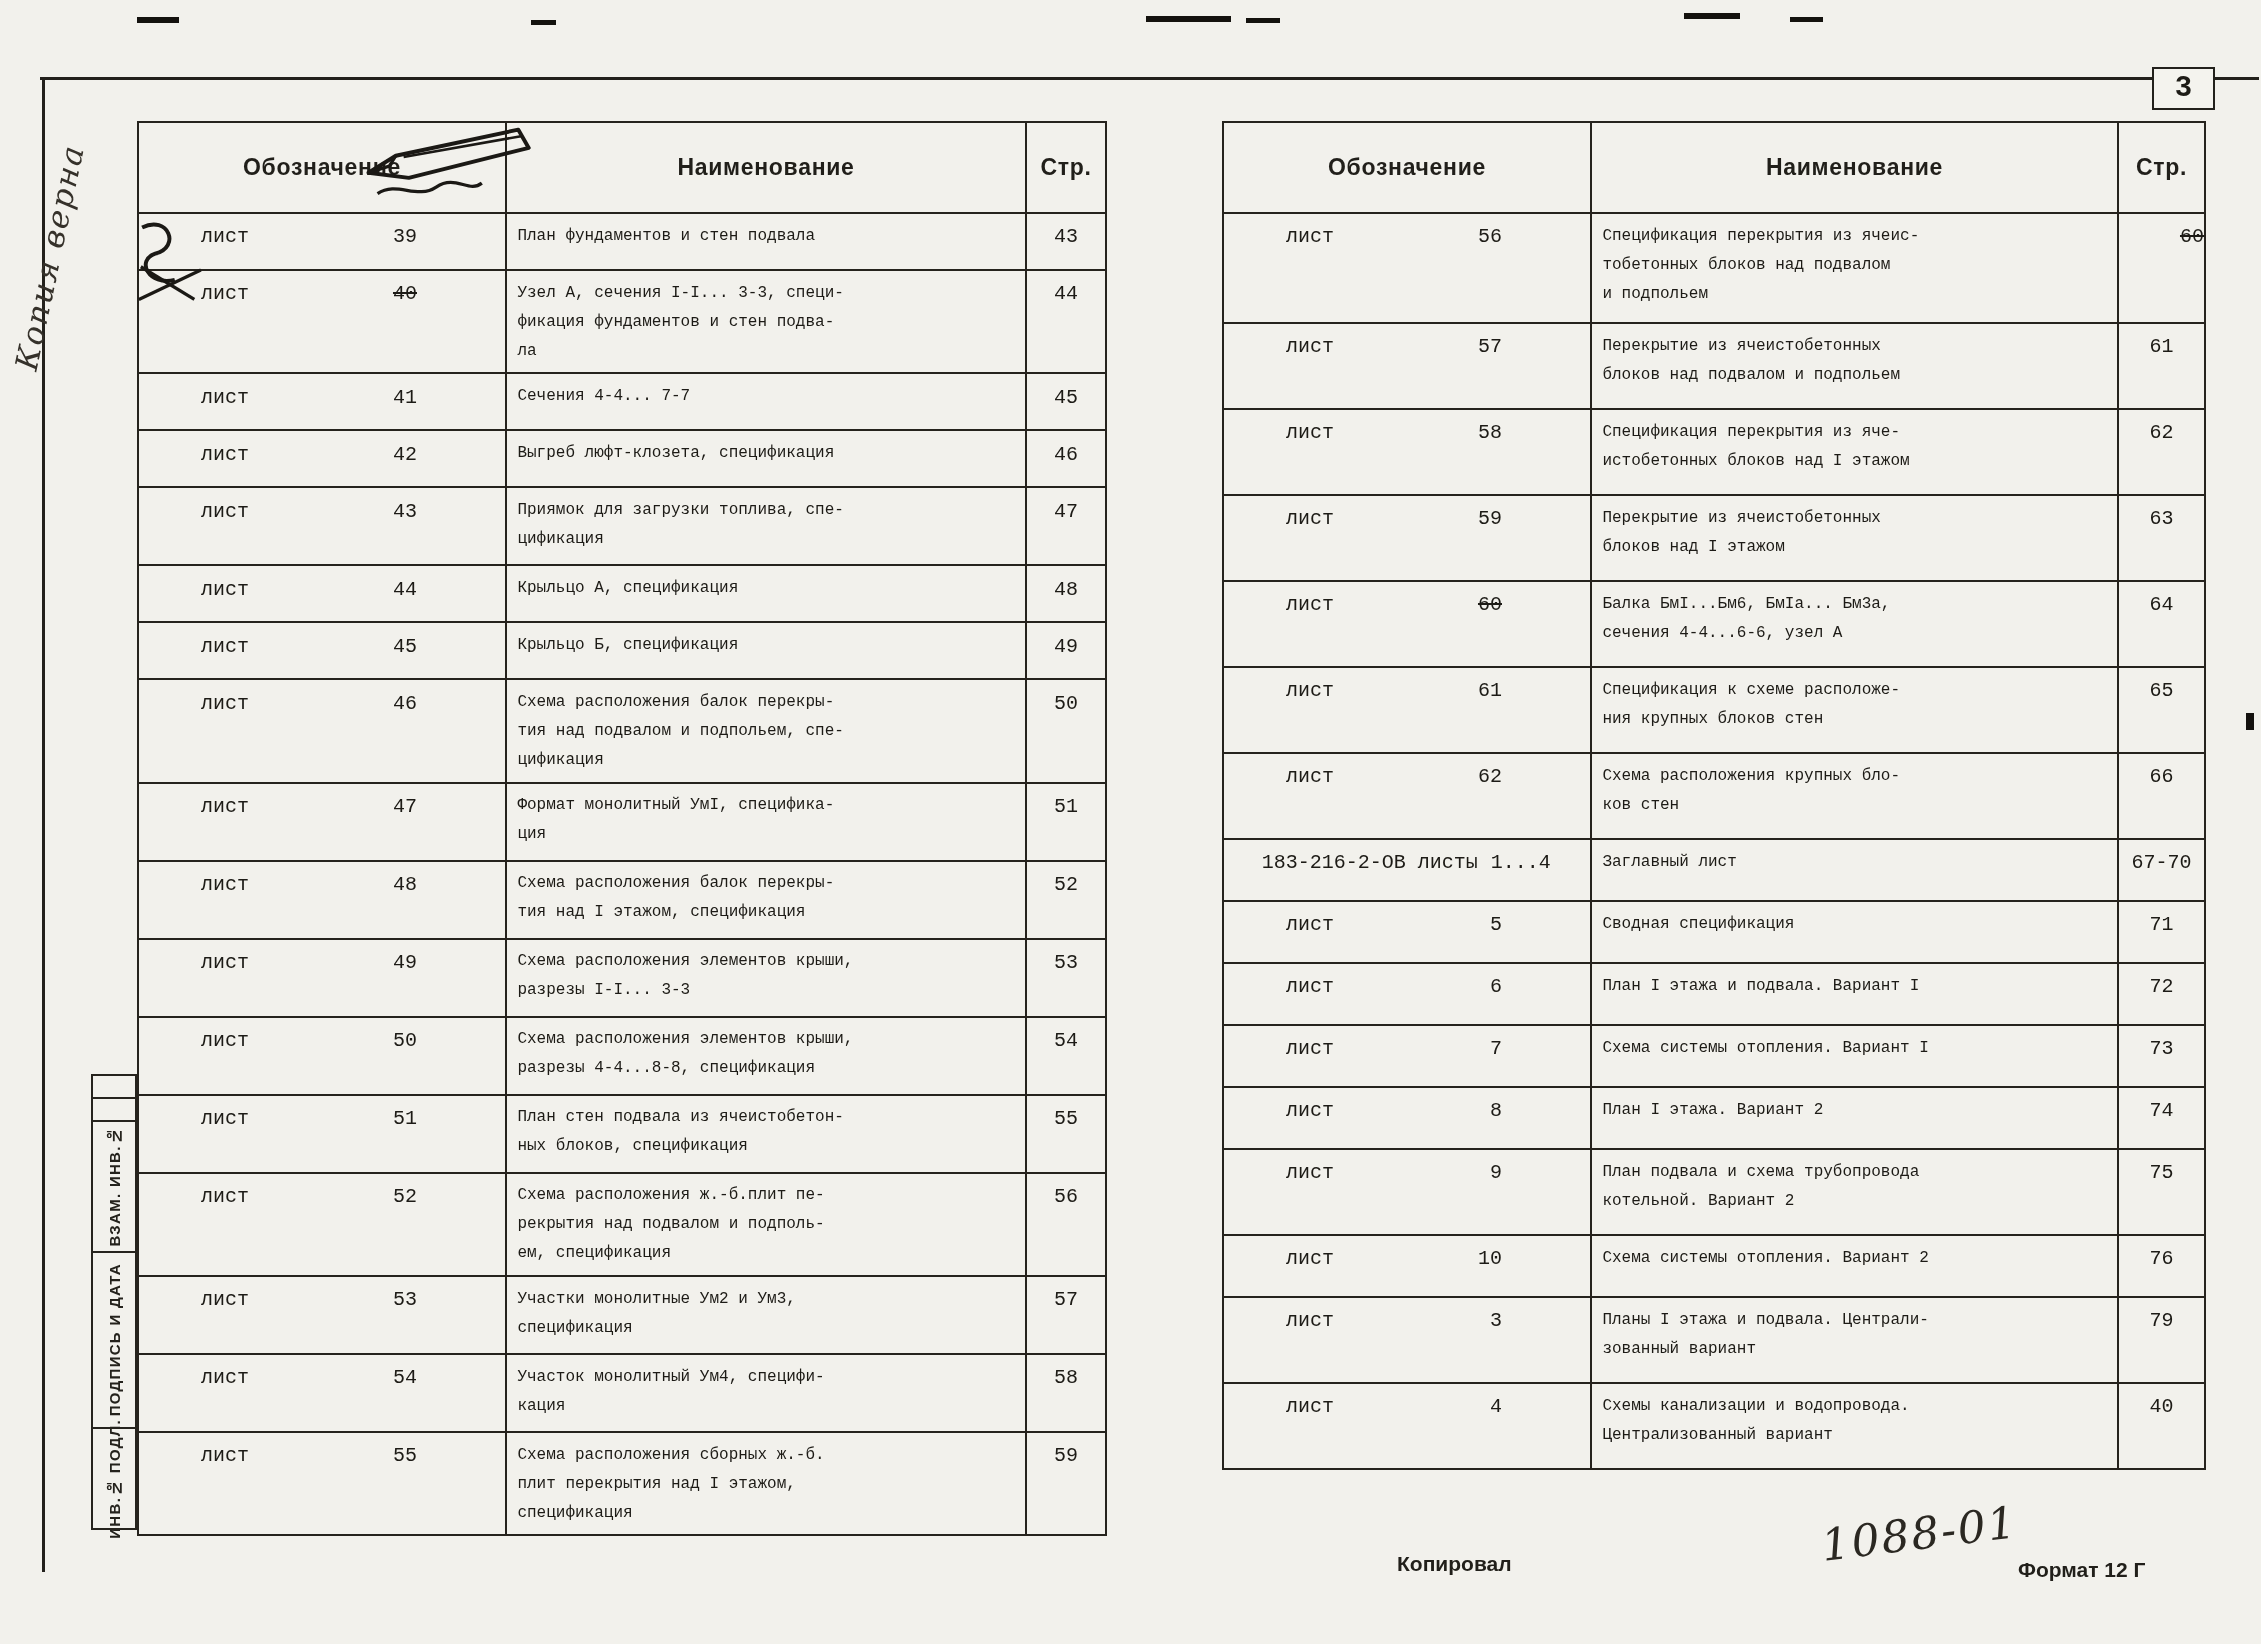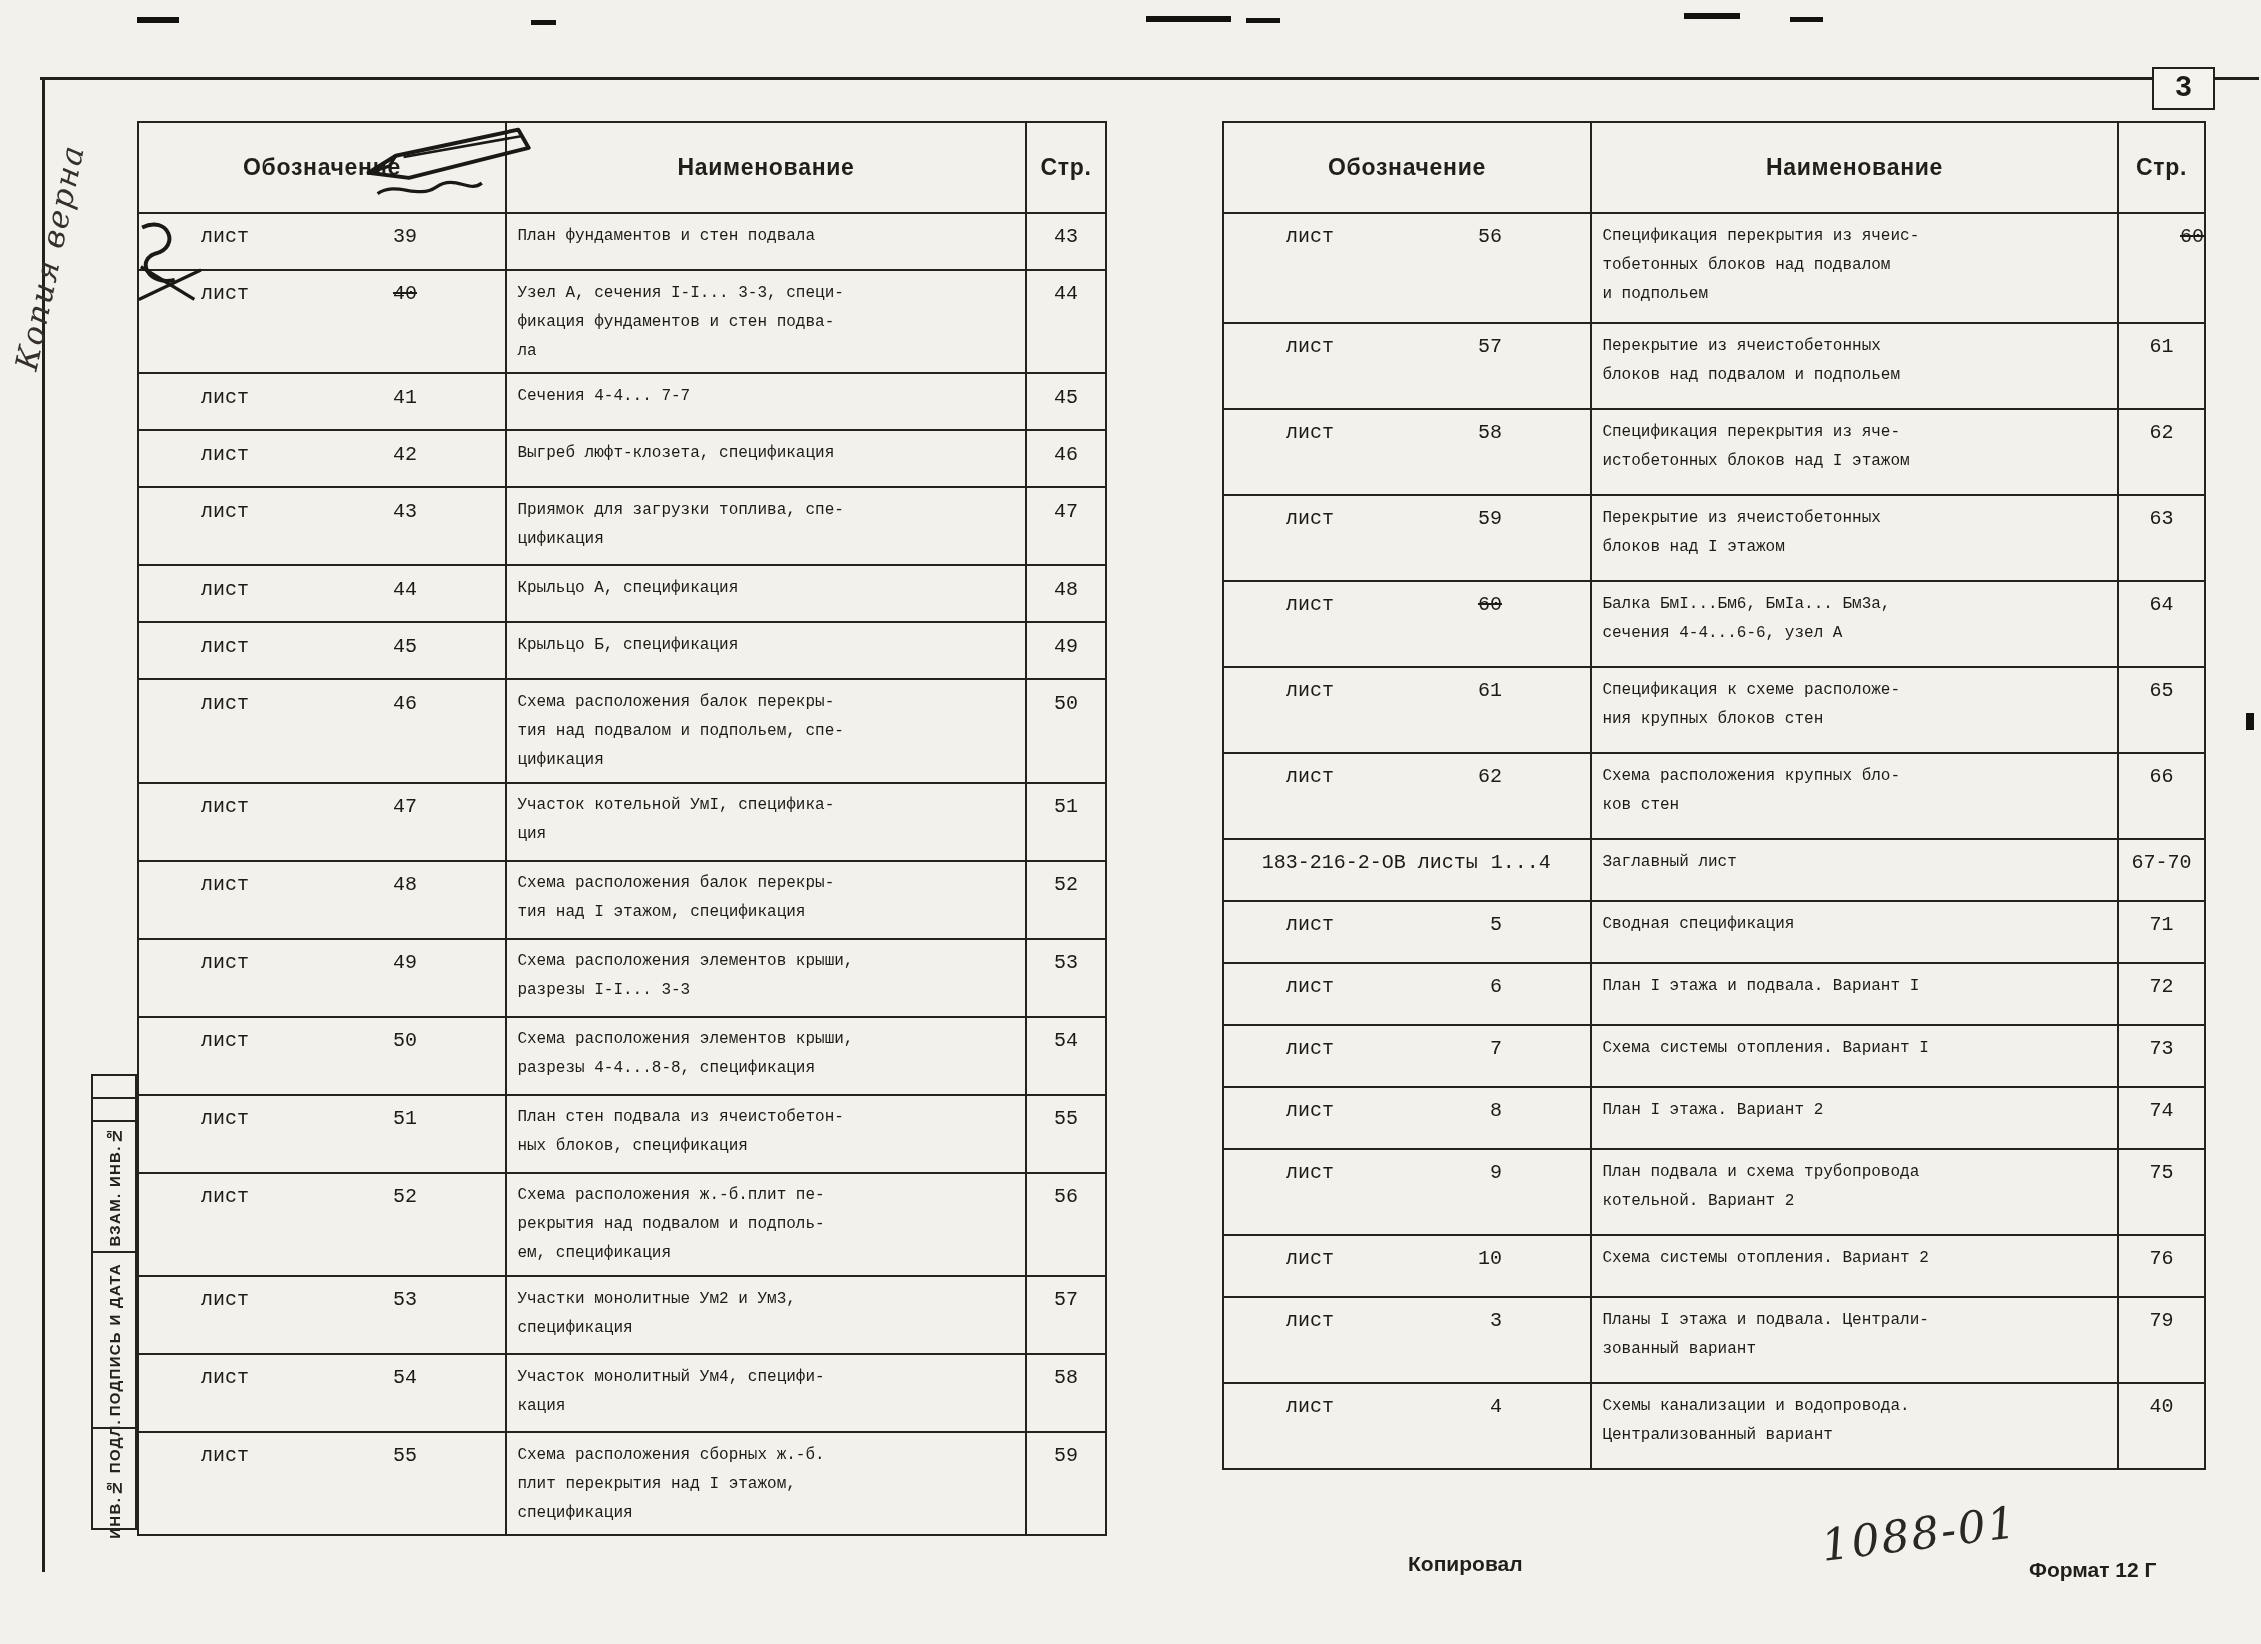--- a/index.html
+++ b/index.html
@@ -35,21 +35,21 @@
   .strike { text-decoration:line-through; text-decoration-thickness:2px;text-align:right; }
   .stamp-box {
     position:absolute; left:91px; width:46px; border:2px solid #26231d;
     display:flex; align-items:center; justify-content:center;
   }
   .vtext {
     writing-mode:vertical-rl; transform:rotate(180deg);
     font-family:"Liberation Sans",sans-serif; font-size:15px; font-weight:700;
     letter-spacing:1.3px; white-space:nowrap; color:#24221c;
   }
-  .footer-text { position:absolute; font-family:"Liberation Sans",sans-serif; font-weight:700; font-size:21px; color:#211f1a;margin-left:11px; }
+  .footer-text { position:absolute; font-family:"Liberation Sans",sans-serif; font-weight:700; font-size:21px; color:#211f1a; }
   .footer-kopiroval { left:1397px; top:1552px; }
   .footer-format    { left:2018px; top:1558px; }
   .footer-docnum {
     position:absolute; left:1821px; top:1508px;
     font-family:"DejaVu Serif",serif; font-style:italic; font-size:44px;
     transform:rotate(-7deg); color:#2b2822; letter-spacing:2px;
   }
   .corner-note {
     position:absolute; left:7.8px; top:366px;
     font-family:"DejaVu Serif",serif; font-style:italic; font-size:31px;
@@ -191,21 +191,21 @@
 цификация</td>
         <td class="cell-page">50</td>
       </tr>
       <tr style="height: 78px;">
         <td class="">
           <div class="des-flex">
             <span>лист</span>
             <span class="">47</span>
           </div>
         </td>
-        <td class="cell-name">Участок котельной УмI, специфика-
+        <td class="cell-name">Формат монолитный УмI, специфика-
 ция</td>
         <td class="cell-page">51</td>
       </tr>
       <tr style="height: 78px;">
         <td class="">
           <div class="des-flex">
             <span>лист</span>
             <span class="">48</span>
           </div>
         </td>

